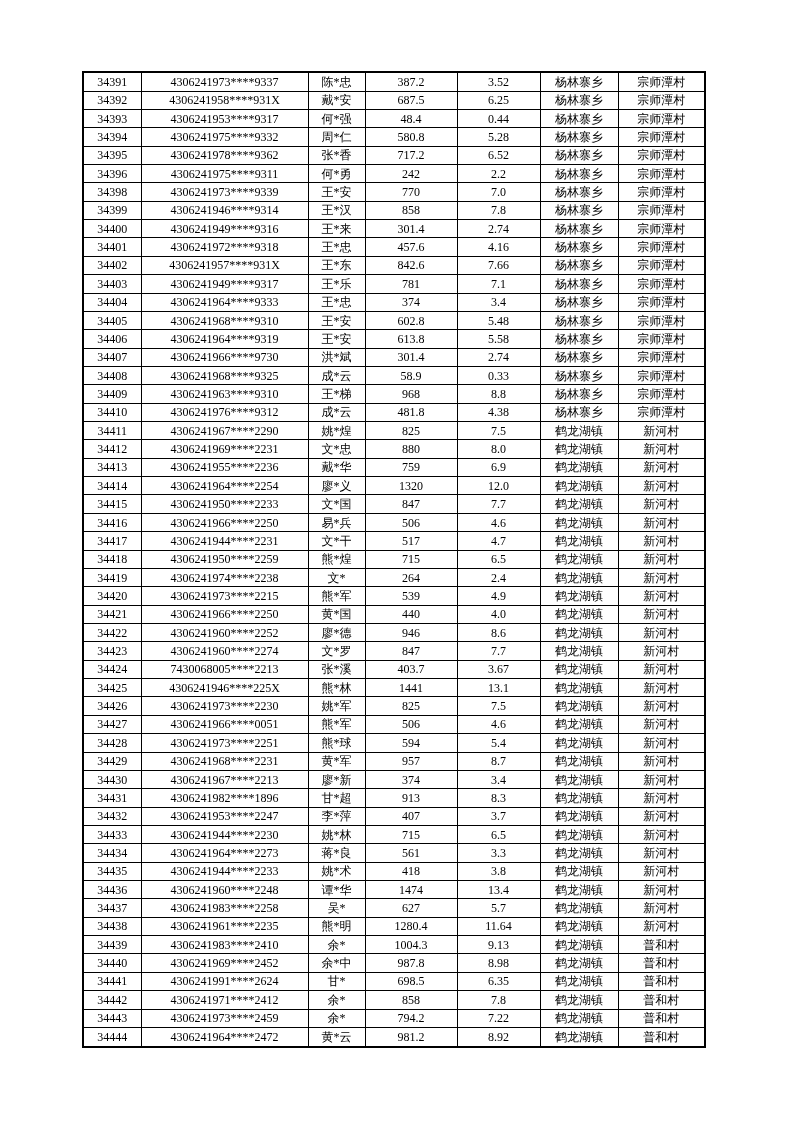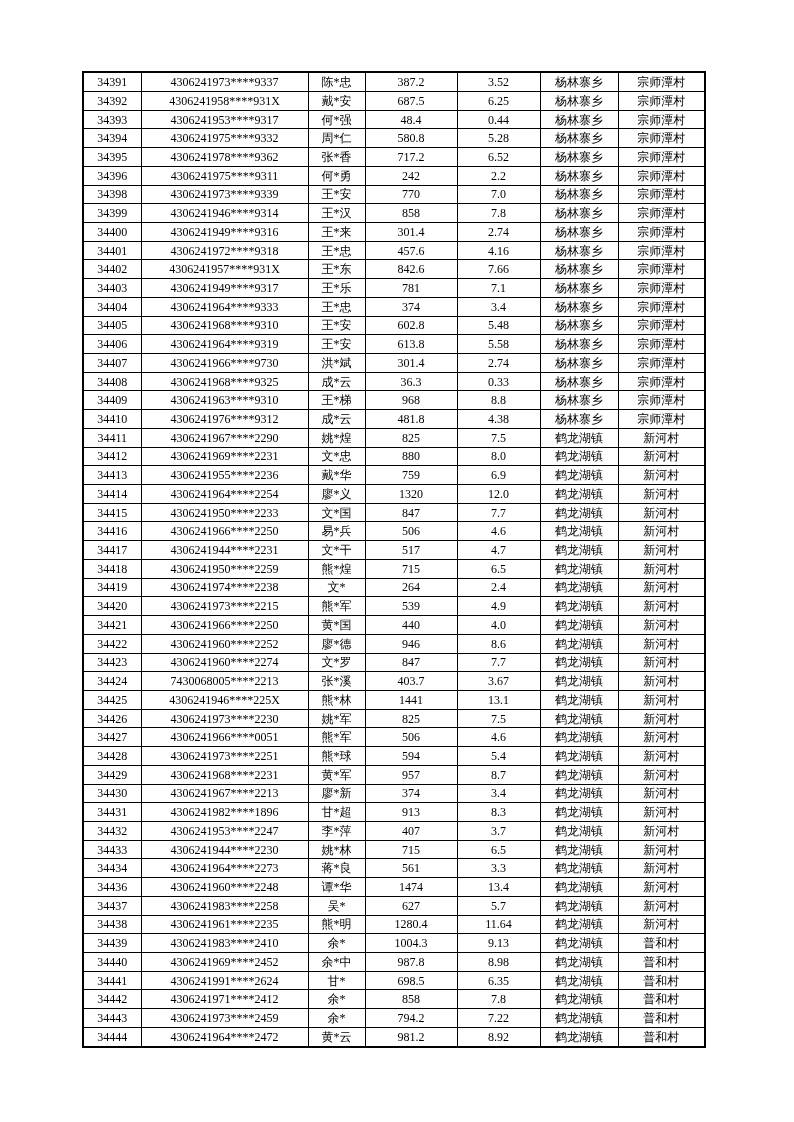--- a/index.html
+++ b/index.html
@@ -201,21 +201,21 @@
           <td>洪*斌</td>
           <td>301.4</td>
           <td>2.74</td>
           <td>杨林寨乡</td>
           <td>宗师潭村</td>
         </tr>
         <tr>
           <td>34408</td>
           <td>4306241968****9325</td>
           <td>成*云</td>
-          <td>36.3</td>
+          <td>58.9</td>
           <td>0.33</td>
           <td>杨林寨乡</td>
           <td>宗师潭村</td>
         </tr>
         <tr>
           <td>34409</td>
           <td>4306241963****9310</td>
           <td>王*梯</td>
           <td>968</td>
           <td>8.8</td>
@@ -441,20 +441,29 @@
         <tr>
           <td>34434</td>
           <td>4306241964****2273</td>
           <td>蒋*良</td>
           <td>561</td>
           <td>3.3</td>
           <td>鹤龙湖镇</td>
           <td>新河村</td>
         </tr>
         <tr>
+          <td>34435</td>
+          <td>4306241944****2233</td>
+          <td>姚*术</td>
+          <td>418</td>
+          <td>3.8</td>
+          <td>鹤龙湖镇</td>
+          <td>新河村</td>
+        </tr>
+        <tr>
           <td>34436</td>
           <td>4306241960****2248</td>
           <td>谭*华</td>
           <td>1474</td>
           <td>13.4</td>
           <td>鹤龙湖镇</td>
           <td>新河村</td>
         </tr>
         <tr>
           <td>34437</td>

